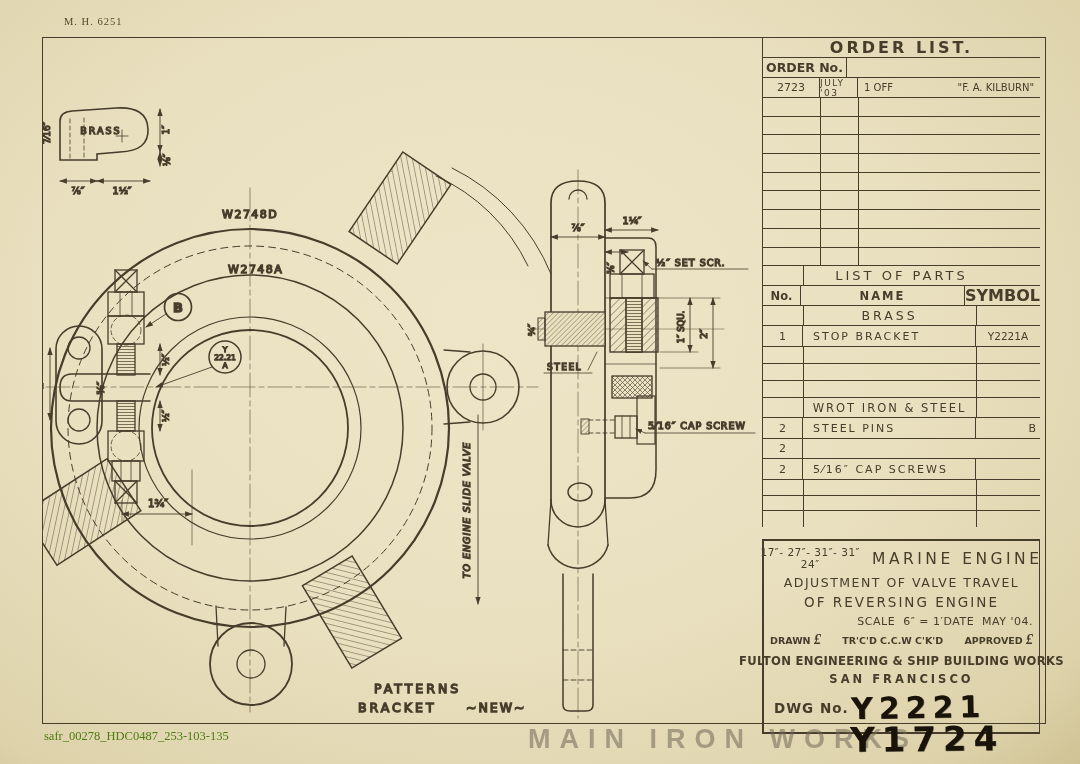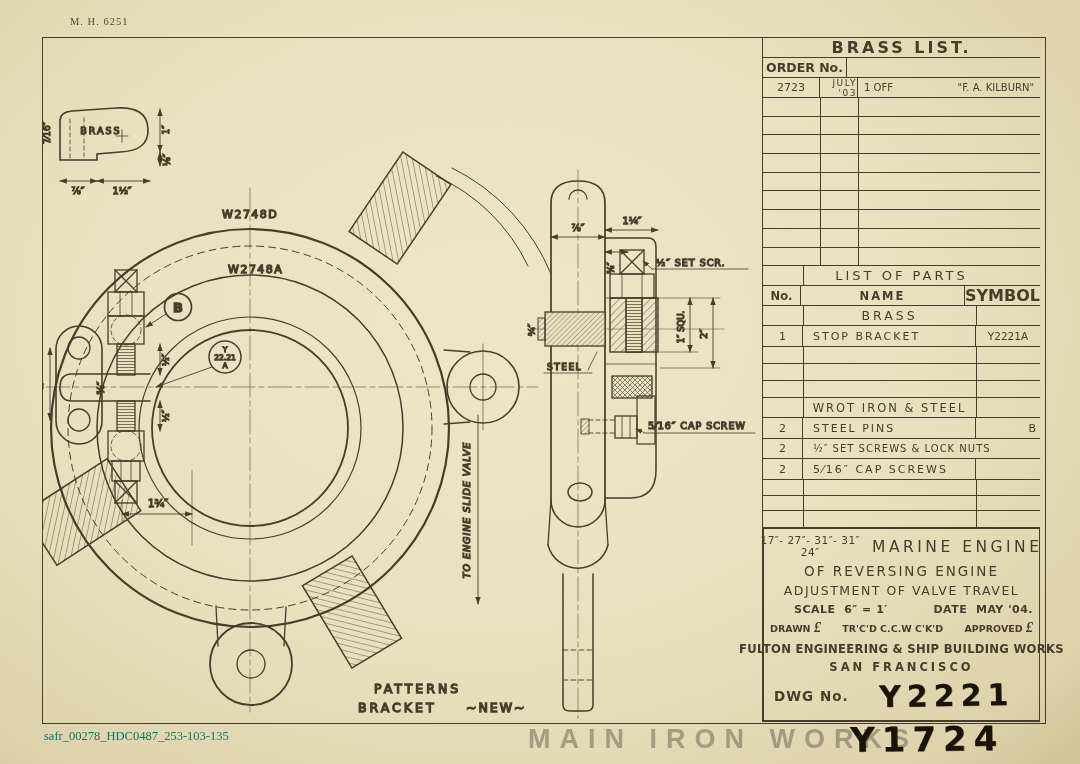--- a/index.html
+++ b/index.html
@@ -5,24 +5,24 @@
   :root{
     --ink:#463d2b; --ink2:#2f2818; --paper:#eae1c1;
   }
   html,body{margin:0;padding:0;}
   body{width:1080px;height:764px;position:relative;overflow:hidden;
        background:#f4f1e8;font-family:"DejaVu Sans",sans-serif;color:var(--ink);}
   .paper{position:absolute;inset:0;
        background:radial-gradient(ellipse at 45% 42%,#eee5c8 0%,#e9e0c0 52%,#ddd2aa 88%,#cfc294 100%);}
   .frame{position:absolute;left:42px;top:37px;width:1002px;height:685px;
        border:1.6px solid var(--ink);}
-  .corner-note{position:absolute;left:70px;top:16px;font-family:"Liberation Serif",serif;
+  .corner-note{position:absolute;left:64px;top:16px;font-family:"Liberation Serif",serif;
        font-size:10.5px;letter-spacing:1px;color:#55492f;}
   .archive{position:absolute;left:44px;top:729px;font-family:"Liberation Serif",serif;
-       font-size:12.5px;color:#0f766e;}
+       font-size:12.5px;color:#4d7c0f;}
   .watermark{position:absolute;left:528px;top:724px;font-size:27px;letter-spacing:9px;
        color:rgba(112,104,87,.55);font-family:Liberation Sans, sans-serif;font-weight:bold;
        transform:scaleY(1.02);white-space:nowrap;}
   .stamp{font-weight:bold;color:#191309;font-family:"DejaVu Sans",sans-serif;
        text-shadow:0.6px 0.4px 0.6px rgba(25,19,9,.55);}
   .y1724{position:absolute;left:850px;top:719px;font-size:34px;letter-spacing:7px;transform:rotate(-.6deg);}
 
   
   .tables{position:absolute;left:762px;top:37px;width:278px;border-left:1.6px solid var(--ink);
        box-sizing:border-box;font-size:12px;}
@@ -33,37 +33,37 @@
   .ls2{letter-spacing:2px;} .ls3{letter-spacing:3px;}
   .t-title{height:21px;justify-content:center;font-size:16px;font-weight:bold;letter-spacing:3px;border-bottom:1.4px solid var(--ink);}
   .t-head{height:20px;font-weight:bold;font-size:12.5px;}
   .t-data{height:20px;font-size:11px;}
   .e3{height:18.7px;} .e3::before,.e3::after{content:"";position:absolute;top:0;bottom:0;border-left:1px solid var(--ink);}
   .e3::before{left:57px;} .e3::after{left:95px;}
   .ep{height:17px;} .ep::before,.ep::after{content:"";position:absolute;top:0;bottom:0;border-left:1px solid var(--ink);}
   .ep::before{left:40px;} .ep::after{left:213px;}
   .pt-title{height:20px;font-size:13px;letter-spacing:3px;justify-content:center;text-align:center;}
   .pt-title::before{content:"";position:absolute;left:40px;top:0;bottom:0;border-left:1px solid var(--ink);}
-  .small-caps{font-size:11px;letter-spacing:1.5px;text-align:right;}
+  .small-caps{font-size:11px;letter-spacing:1.5px;}
 
   
-  .tblock{position:absolute;left:762px;top:527px;width:278px;height:195px;border:2px solid var(--ink);
+  .tblock{position:absolute;left:762px;top:539px;width:278px;height:195px;border:2px solid var(--ink);
        border-right:1.6px solid var(--ink);box-sizing:border-box;display:flex;flex-direction:column;
        justify-content:space-evenly;padding:2px 6px;}
   .trow{display:flex;align-items:center;justify-content:center;white-space:nowrap;}
   .sizes{display:flex;flex-direction:column;align-items:center;font-size:10.5px;letter-spacing:.5px;margin-right:12px;line-height:1.1;}
   .machine{font-size:15.5px;letter-spacing:3.5px;}
   .tl1{font-size:12.5px;letter-spacing:1.5px;}
   .tl2{font-size:13.5px;letter-spacing:2px;}
-  .meta-row{justify-content:space-between;font-size:11px;font-weight:bold;letter-spacing:.5px;margin-left:24px;}
+  .meta-row{justify-content:flex-end;font-size:11px;font-weight:normal;letter-spacing:.5px;}
   .sig-row{justify-content:space-between;font-size:9.5px;font-weight:bold;}
   .sig{font-family:"Liberation Serif",serif;font-style:italic;font-size:14px;font-weight:bold;}
   .company{font-size:12.5px;font-weight:bold;transform:scaleX(.93);letter-spacing:.3px;}
   .city{font-size:11.5px;font-weight:bold;letter-spacing:3px;}
-  .dwg-row{justify-content:flex-start;gap:30px;padding-left:4px;}
+  .dwg-row{justify-content:flex-start;gap:2px;padding-left:4px;}
   .dwg-label{font-size:13.5px;font-weight:bold;letter-spacing:1px;}
   .dwg-stamp{font-size:30px;letter-spacing:6px;transform:rotate(-1deg);}
 
   svg text{fill:var(--ink);font-family:"DejaVu Sans",sans-serif;}
   .it{font-style:italic;}
 </style>
 </head>
 <body>
 
 <div class="paper"></div>
@@ -268,21 +268,21 @@
   <g>
     <text x="374" y="693" font-size="12.5" letter-spacing="3">PATTERNS</text>
     <text x="358" y="712" font-size="12.5" letter-spacing="3">BRACKET</text>
     <text x="466" y="712" font-size="12.5" letter-spacing="2">~NEW~</text>
   </g>
 </svg>
 
 <div class="tables">
 
   <div class="tr t-title">
-    <span>BRASS LIST.</span>
+    <span>ORDER LIST.</span>
   </div>
   <div class="tr t-head">
     <span class="cell brd" style="width:84px">ORDER No.</span>
   </div>
   <div class="tr t-data">
     <span class="cell brd" style="width:57px">2723</span>
     <span class="cell brd small-caps" style="width:38px;font-size:9px">JULY '03</span>
     <span class="cell" style="flex:1;justify-content:space-between;padding:0 6px;font-size:10px">
       <span>1 OFF</span>
       <span>"F. A. KILBURN"</span>
@@ -320,42 +320,41 @@
   <div class="tr ep" style="height:20px">
     <span class="cell ls2" style="position:absolute;left:40px;width:173px;height:100%;font-size:11.5px">WROT IRON &amp; STEEL</span>
   </div>
   <div class="tr t-data" style="height:21px">
     <span class="cell brd" style="width:40px">2</span>
     <span class="cell brd ls2" style="width:173px;justify-content:flex-start;padding-left:10px">STEEL PINS</span>
     <span class="cell" style="flex:1;justify-content:flex-end;padding-right:4px;font-size:11px">B</span>
   </div>
   <div class="tr t-data" style="height:20px">
     <span class="cell brd" style="width:40px">2</span>
-    <span class="cell" style="width:228px;justify-content:flex-start;padding-left:10px;font-size:10px;letter-spacing:1px">½″ SET SCREWS &amp; LOCK NUTS</span>
   </div>
   <div class="tr t-data" style="height:21px">
     <span class="cell brd" style="width:40px">2</span>
     <span class="cell brd ls2" style="width:173px;justify-content:flex-start;padding-left:10px;font-size:11px">5⁄16″ CAP SCREWS</span>
     <span class="cell" style="flex:1"></span>
   </div>
   <div class="tr ep" style="height:15.6px"></div>
   <div class="tr ep" style="height:15.6px"></div>
   <div class="tr ep" style="height:15.6px;border-bottom:none"></div>
 </div>
 
 <div class="tblock">
   <div class="trow">
     <span class="sizes">
       <span>17″- 27″- 31″- 31″</span>
       <span>24″</span>
     </span>
     <span class="machine">MARINE ENGINE</span>
   </div>
+  <div class="trow tl1">ADJUSTMENT OF VALVE TRAVEL</div>
   <div class="trow tl2">OF REVERSING ENGINE</div>
-  <div class="trow tl1">ADJUSTMENT OF VALVE TRAVEL</div>
   <div class="trow meta-row">
     <span><span>SCALE</span>&nbsp;
           <span>6″ = 1′</span></span>
     <span><span>DATE</span>&nbsp;
           <span>MAY '04.</span></span>
   </div>
   <div class="trow sig-row">
     <span><span>DRAWN</span>
           <span class="sig">₤</span></span>
     <span>TR'C'D C.C.W C'K'D</span>

